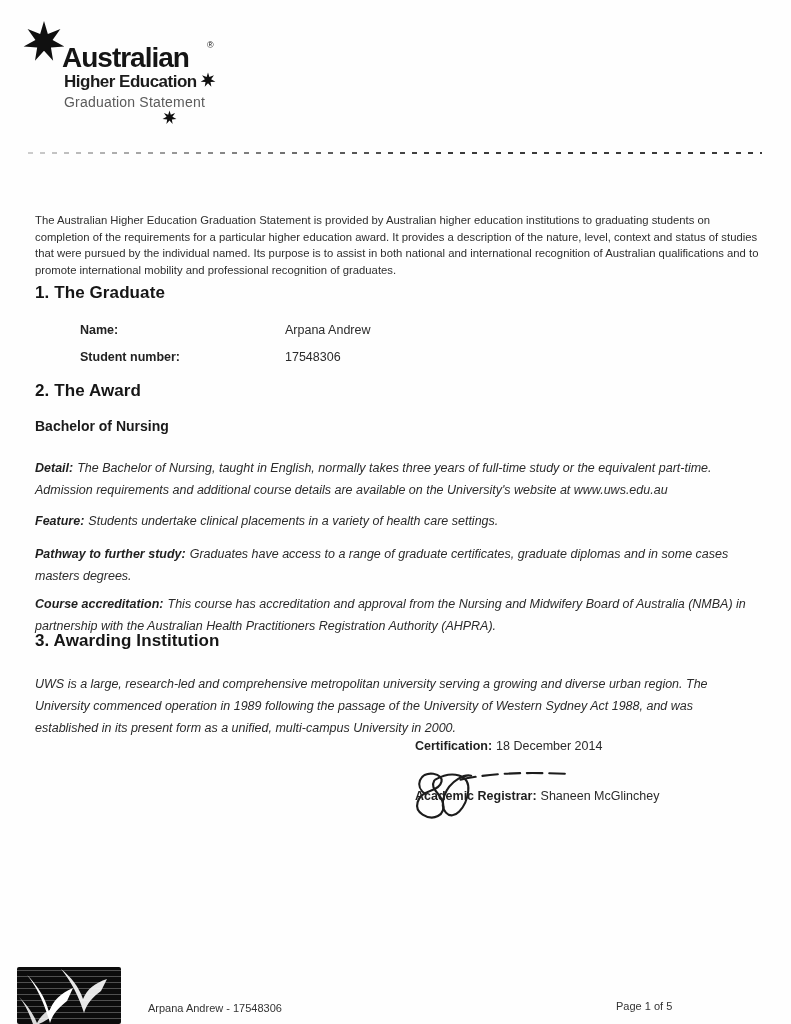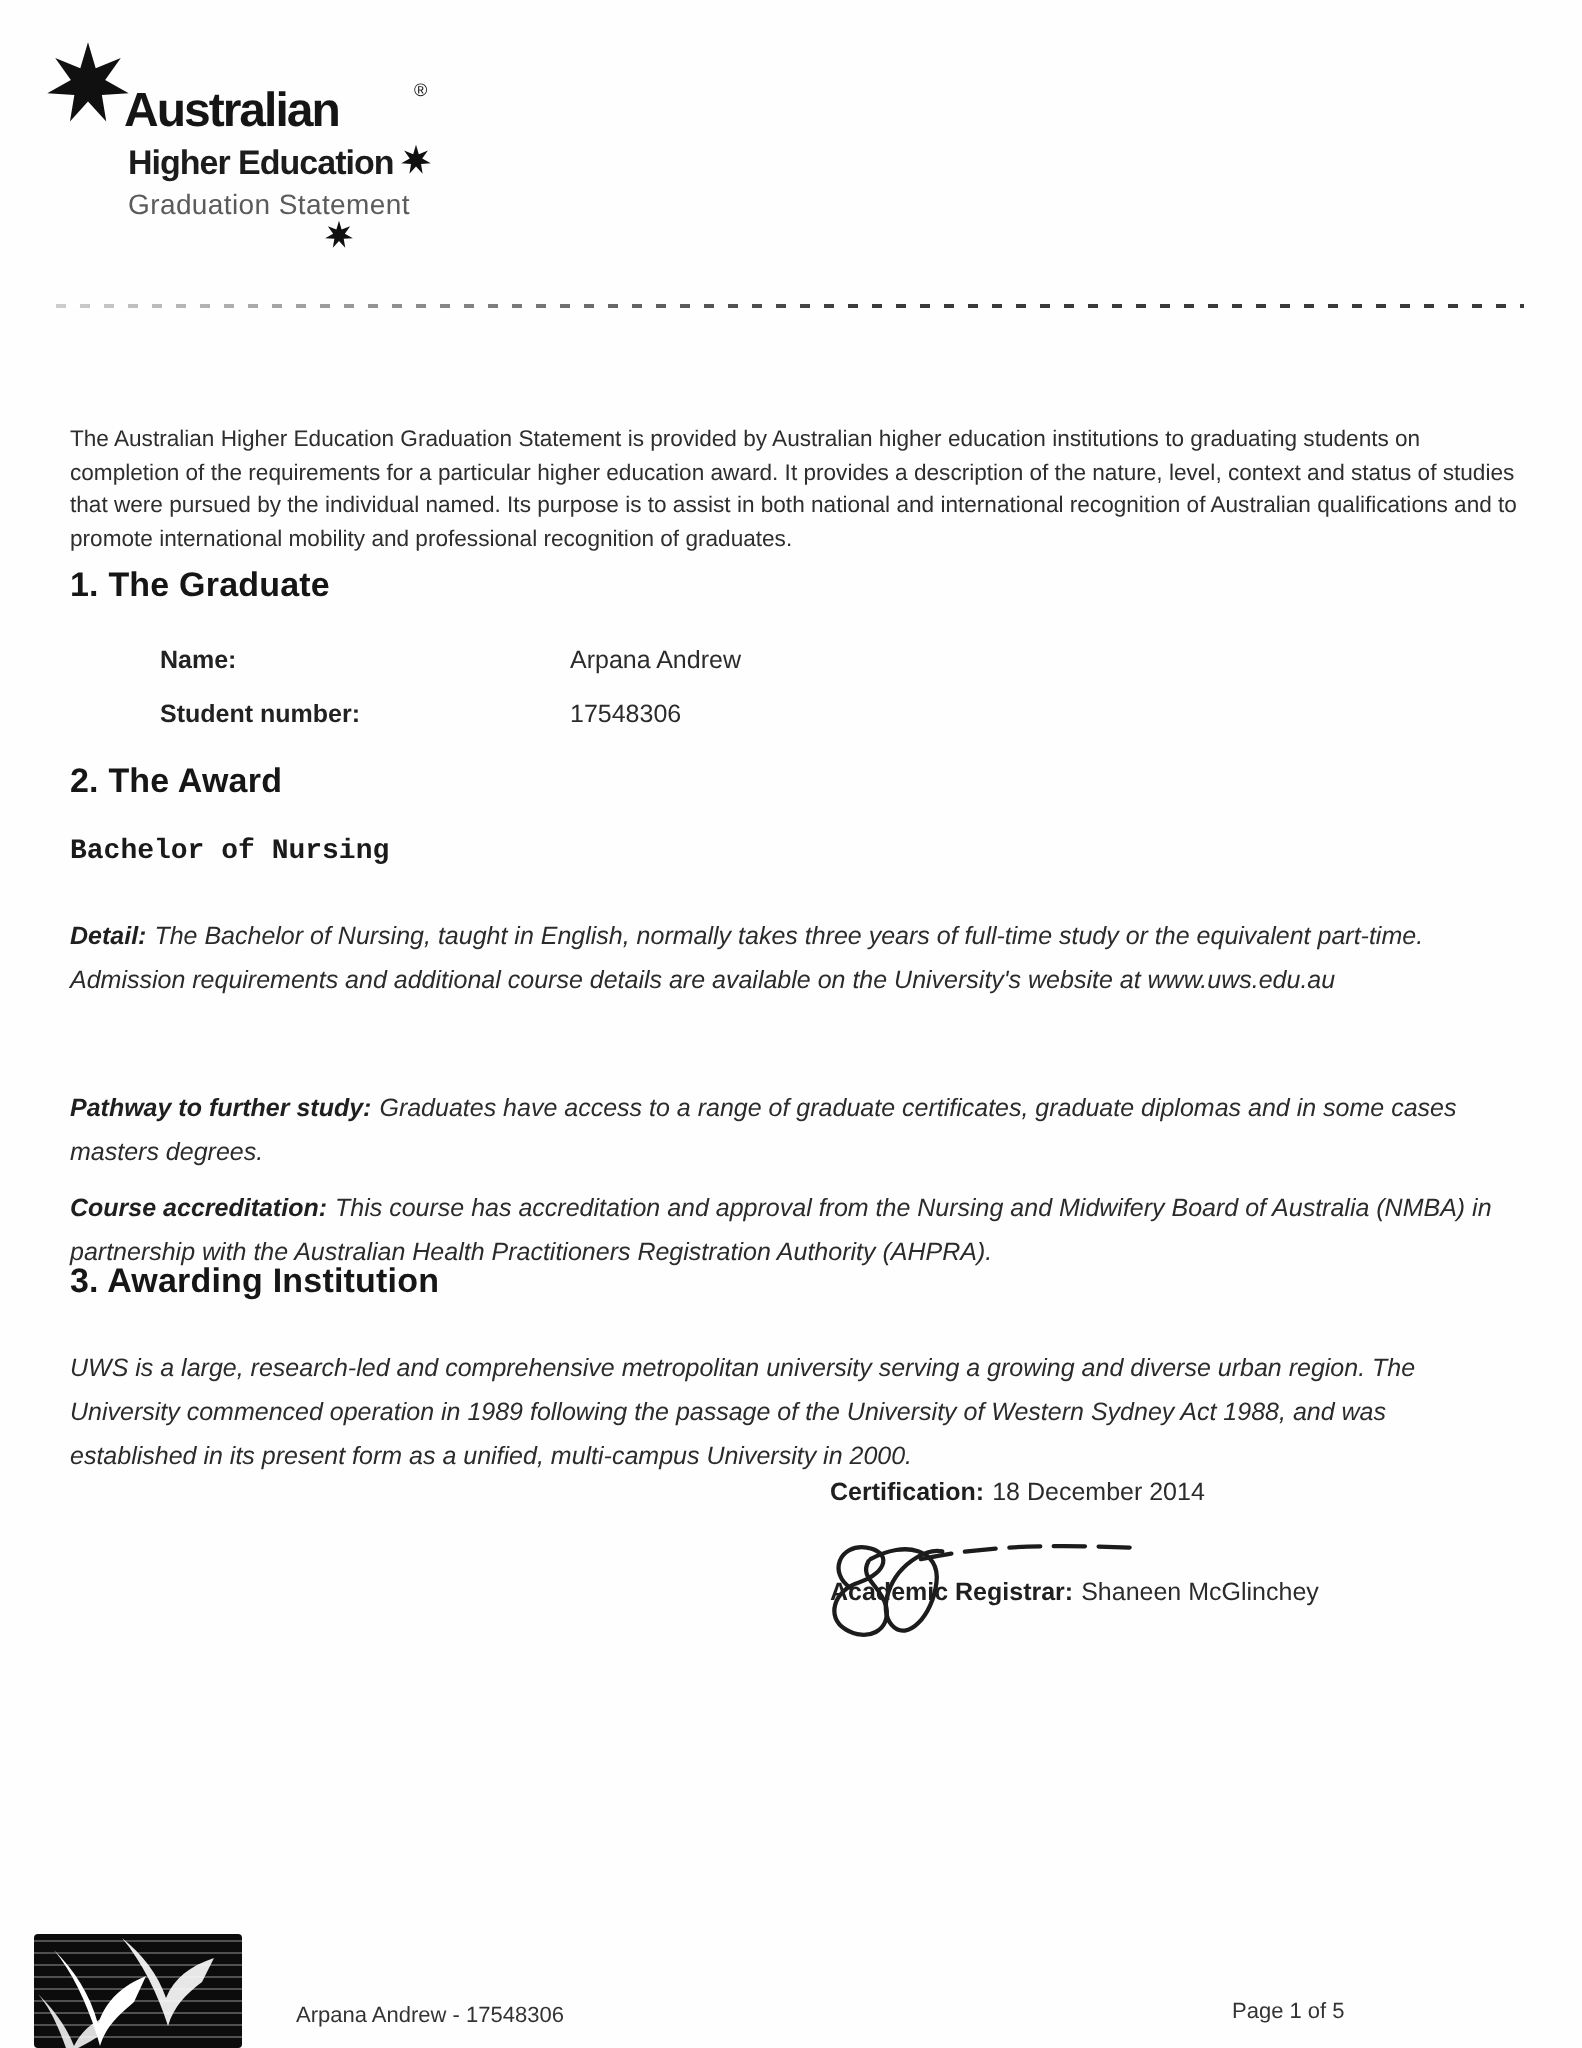--- a/index.html
+++ b/index.html
@@ -10,21 +10,21 @@
     background:#fefefe;
     font-family:"Liberation Sans","DejaVu Sans",sans-serif;
     color:#262626;
     overflow:hidden;
   }
   
   .aus-logo{position:absolute;left:20px;top:16px;width:230px;height:110px;}
   .aus-logo .big-star{position:absolute;left:2px;top:4px;}
   .aus-logo .title{
     position:absolute;left:42px;top:26px;
-    font-size:24px;font-weight:700;letter-spacing:-1px;color:#151515;
+    font-size:28px;font-weight:700;letter-spacing:-1px;color:#151515;
   }
   .aus-logo .reg{position:absolute;left:187px;top:24px;font-size:9px;color:#151515;}
   .aus-logo .subtitle{
     position:absolute;left:44px;top:56px;
     font-size:17px;font-weight:700;letter-spacing:-0.5px;color:#1c1c1c;
   }
   .aus-logo .star-mid{position:absolute;left:180px;top:56px;}
   .aus-logo .tagline{
     position:absolute;left:44px;top:78px;
     font-size:14px;font-weight:400;letter-spacing:0.2px;color:#5b5b5b;
@@ -56,21 +56,21 @@
   }
   .h1{
     position:absolute;left:35px;
     font-size:17px;font-weight:700;color:#161616;letter-spacing:0.1px;
   }
   .field-row{position:absolute;left:38px;width:600px;font-size:12.5px;}
   .field-row .lbl{display:inline-block;width:205px;font-weight:700;color:#222;padding-left:42px;}
   .field-row .val{color:#2b2b2b;text-align:right;}
   .award-title{
     position:absolute;left:35px;top:418px;
-    font-size:14px;font-weight:700;color:#1a1a1a;font-family:Liberation Mono, monospace;
+    font-size:14px;font-weight:700;color:#1a1a1a;
   }
   .para{
     position:absolute;left:35px;width:712px;
     font-size:12.5px;line-height:22px;color:#2b2b2b;font-style:italic;
   }
   .para .lead{font-weight:700;color:#1f1f1f;margin-right:4px;}
 
   
   .cert-line{position:absolute;left:415px;top:739px;font-size:12.5px;color:#2b2b2b;}
   .cert-line .lead{font-weight:700;color:#1f1f1f;margin-right:4px;}
@@ -129,20 +129,23 @@
   <div class="field-row" style="top:350px">
     <span class="lbl">Student number:</span><span class="val">17548306</span>
   </div>
 
   <div class="h1" style="top:381px">2. The Award</div>
   <div class="award-title">Bachelor of Nursing</div>
 
   <p class="para" style="top:444px">
     <span class="lead">Detail:</span><span>The Bachelor of Nursing, taught in English, normally takes three years of full-time study or the equivalent part-time. Admission requirements and additional course details are available on the University's website at www.uws.edu.au</span>
   </p>
+  <p class="para" style="top:497px">
+    <span class="lead">Feature:</span><span>Students undertake clinical placements in a variety of health care settings.</span>
+  </p>
   <p class="para" style="top:530px">
     <span class="lead">Pathway to further study:</span><span>Graduates have access to a range of graduate certificates, graduate diplomas and in some cases masters degrees.</span>
   </p>
   <p class="para" style="top:580px">
     <span class="lead">Course accreditation:</span><span>This course has accreditation and approval from the Nursing and Midwifery Board of Australia (NMBA) in partnership with the Australian Health Practitioners Registration Authority (AHPRA).</span>
   </p>
 
   <div class="h1" style="top:631px">3. Awarding Institution</div>
   <p class="para" style="top:660px">
     <span>UWS is a large, research-led and comprehensive metropolitan university serving a growing and diverse urban region. The University commenced operation in 1989 following the passage of the University of Western Sydney Act 1988, and was established in its present form as a unified, multi-campus University in 2000.</span>

